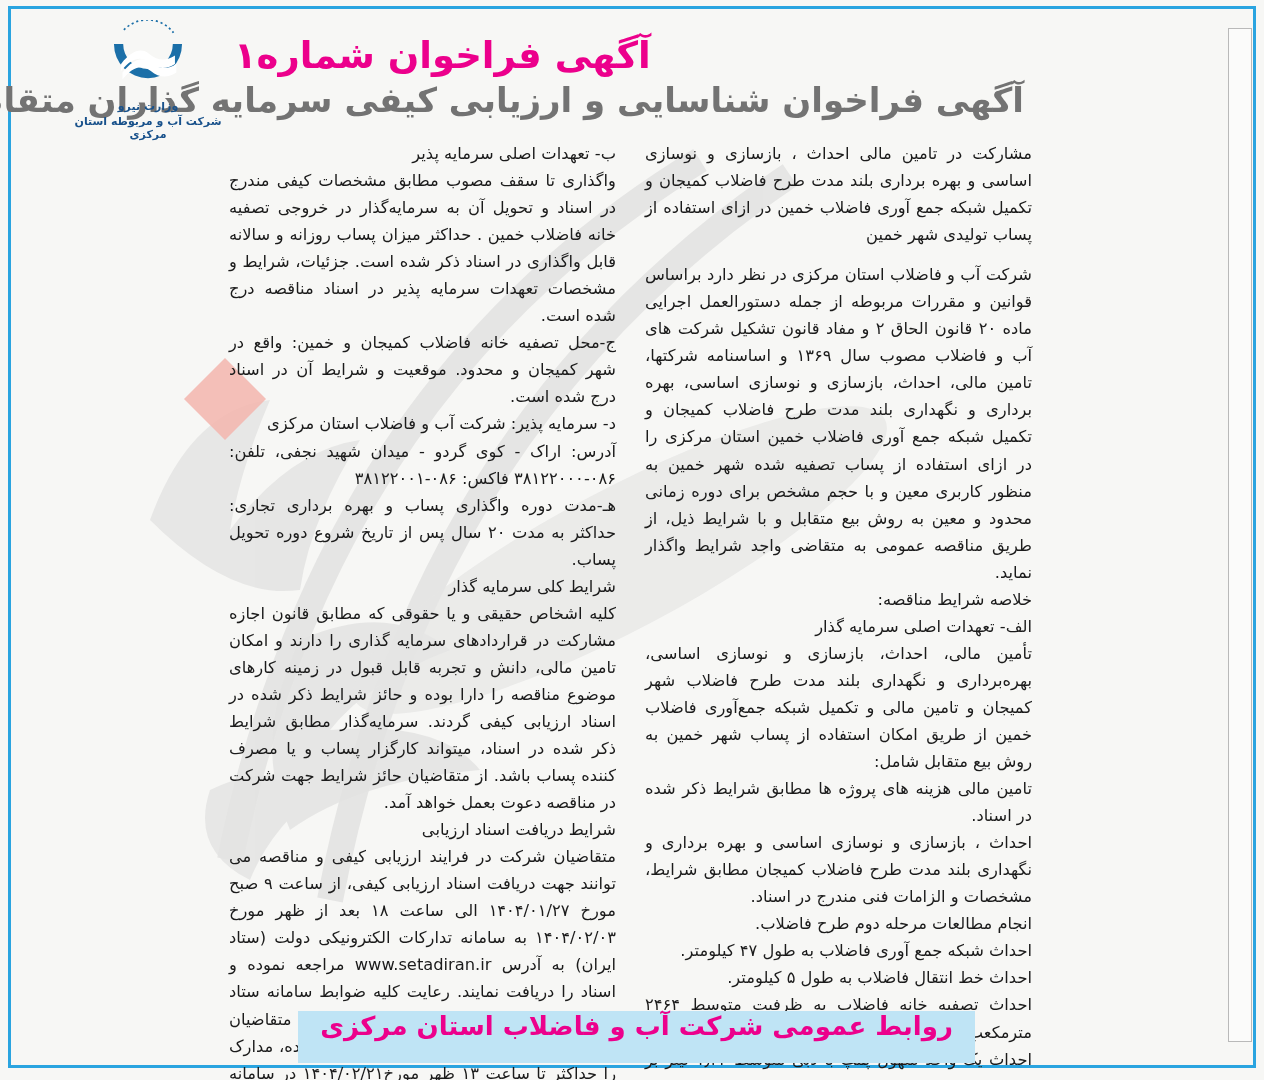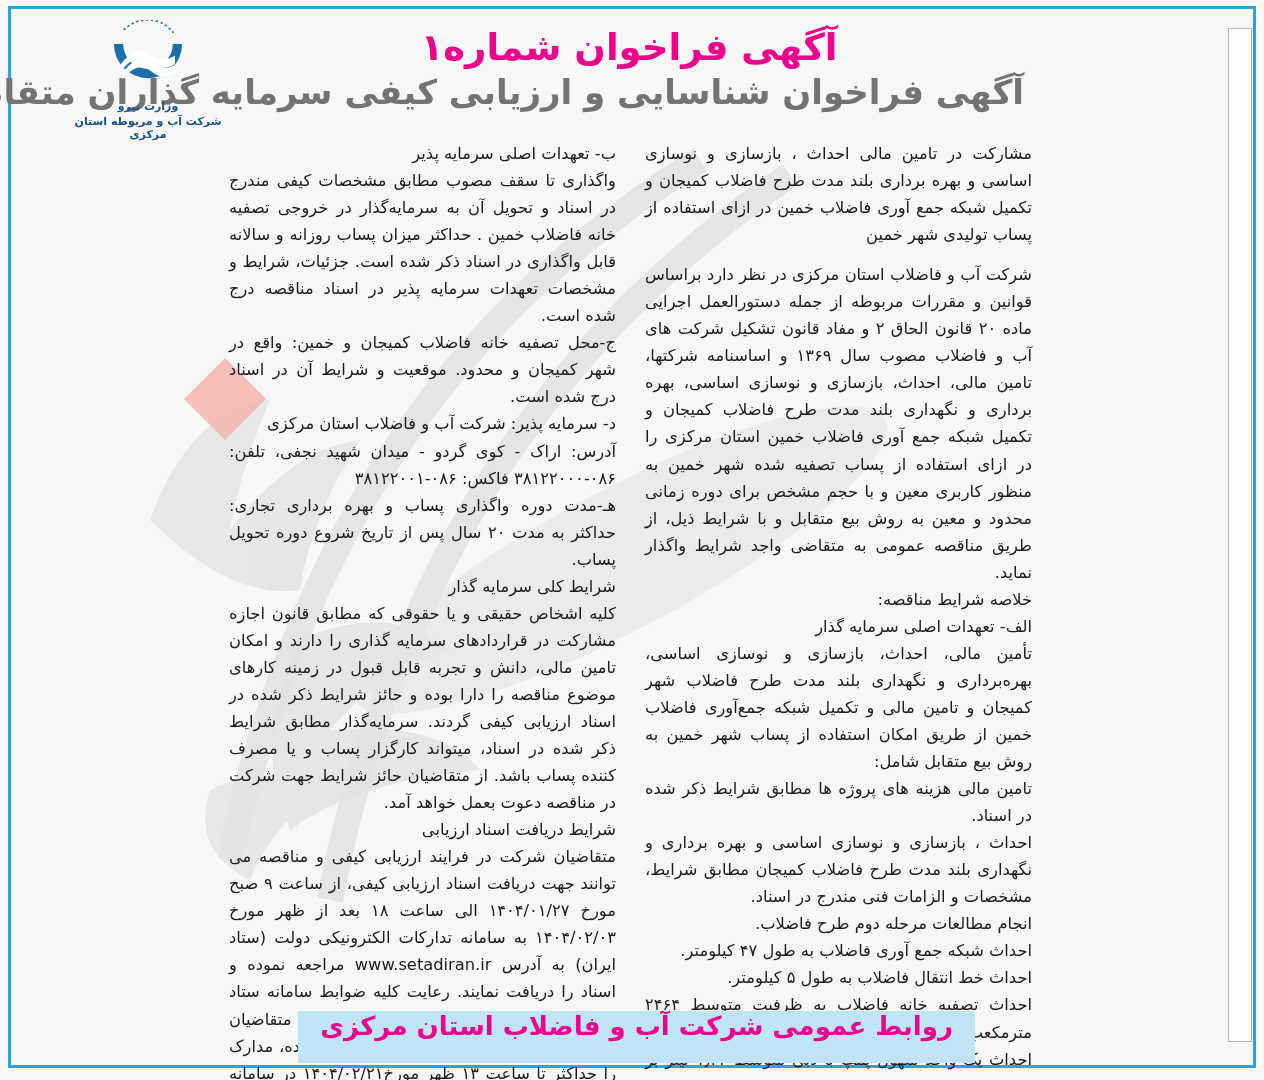--- a/index.html
+++ b/index.html
@@ -63,23 +63,23 @@
   
   .header {
     position: absolute;
     left: 0; top: 14px;
     width: 1264px;
     height: 120px;
   }
   .titles {
     position: absolute;
     right: 240px;
-    top: 12px;
+    top: 20px;
     width: 790px;
-    text-align: center;
+    text-align: left;
     direction: rtl;
   }
   .title-main {
     color: #ec008c;
     font-size: 37px;
     font-weight: bold;
     line-height: 1.18;
     letter-spacing: -0.5px;
     white-space: nowrap;
   }

